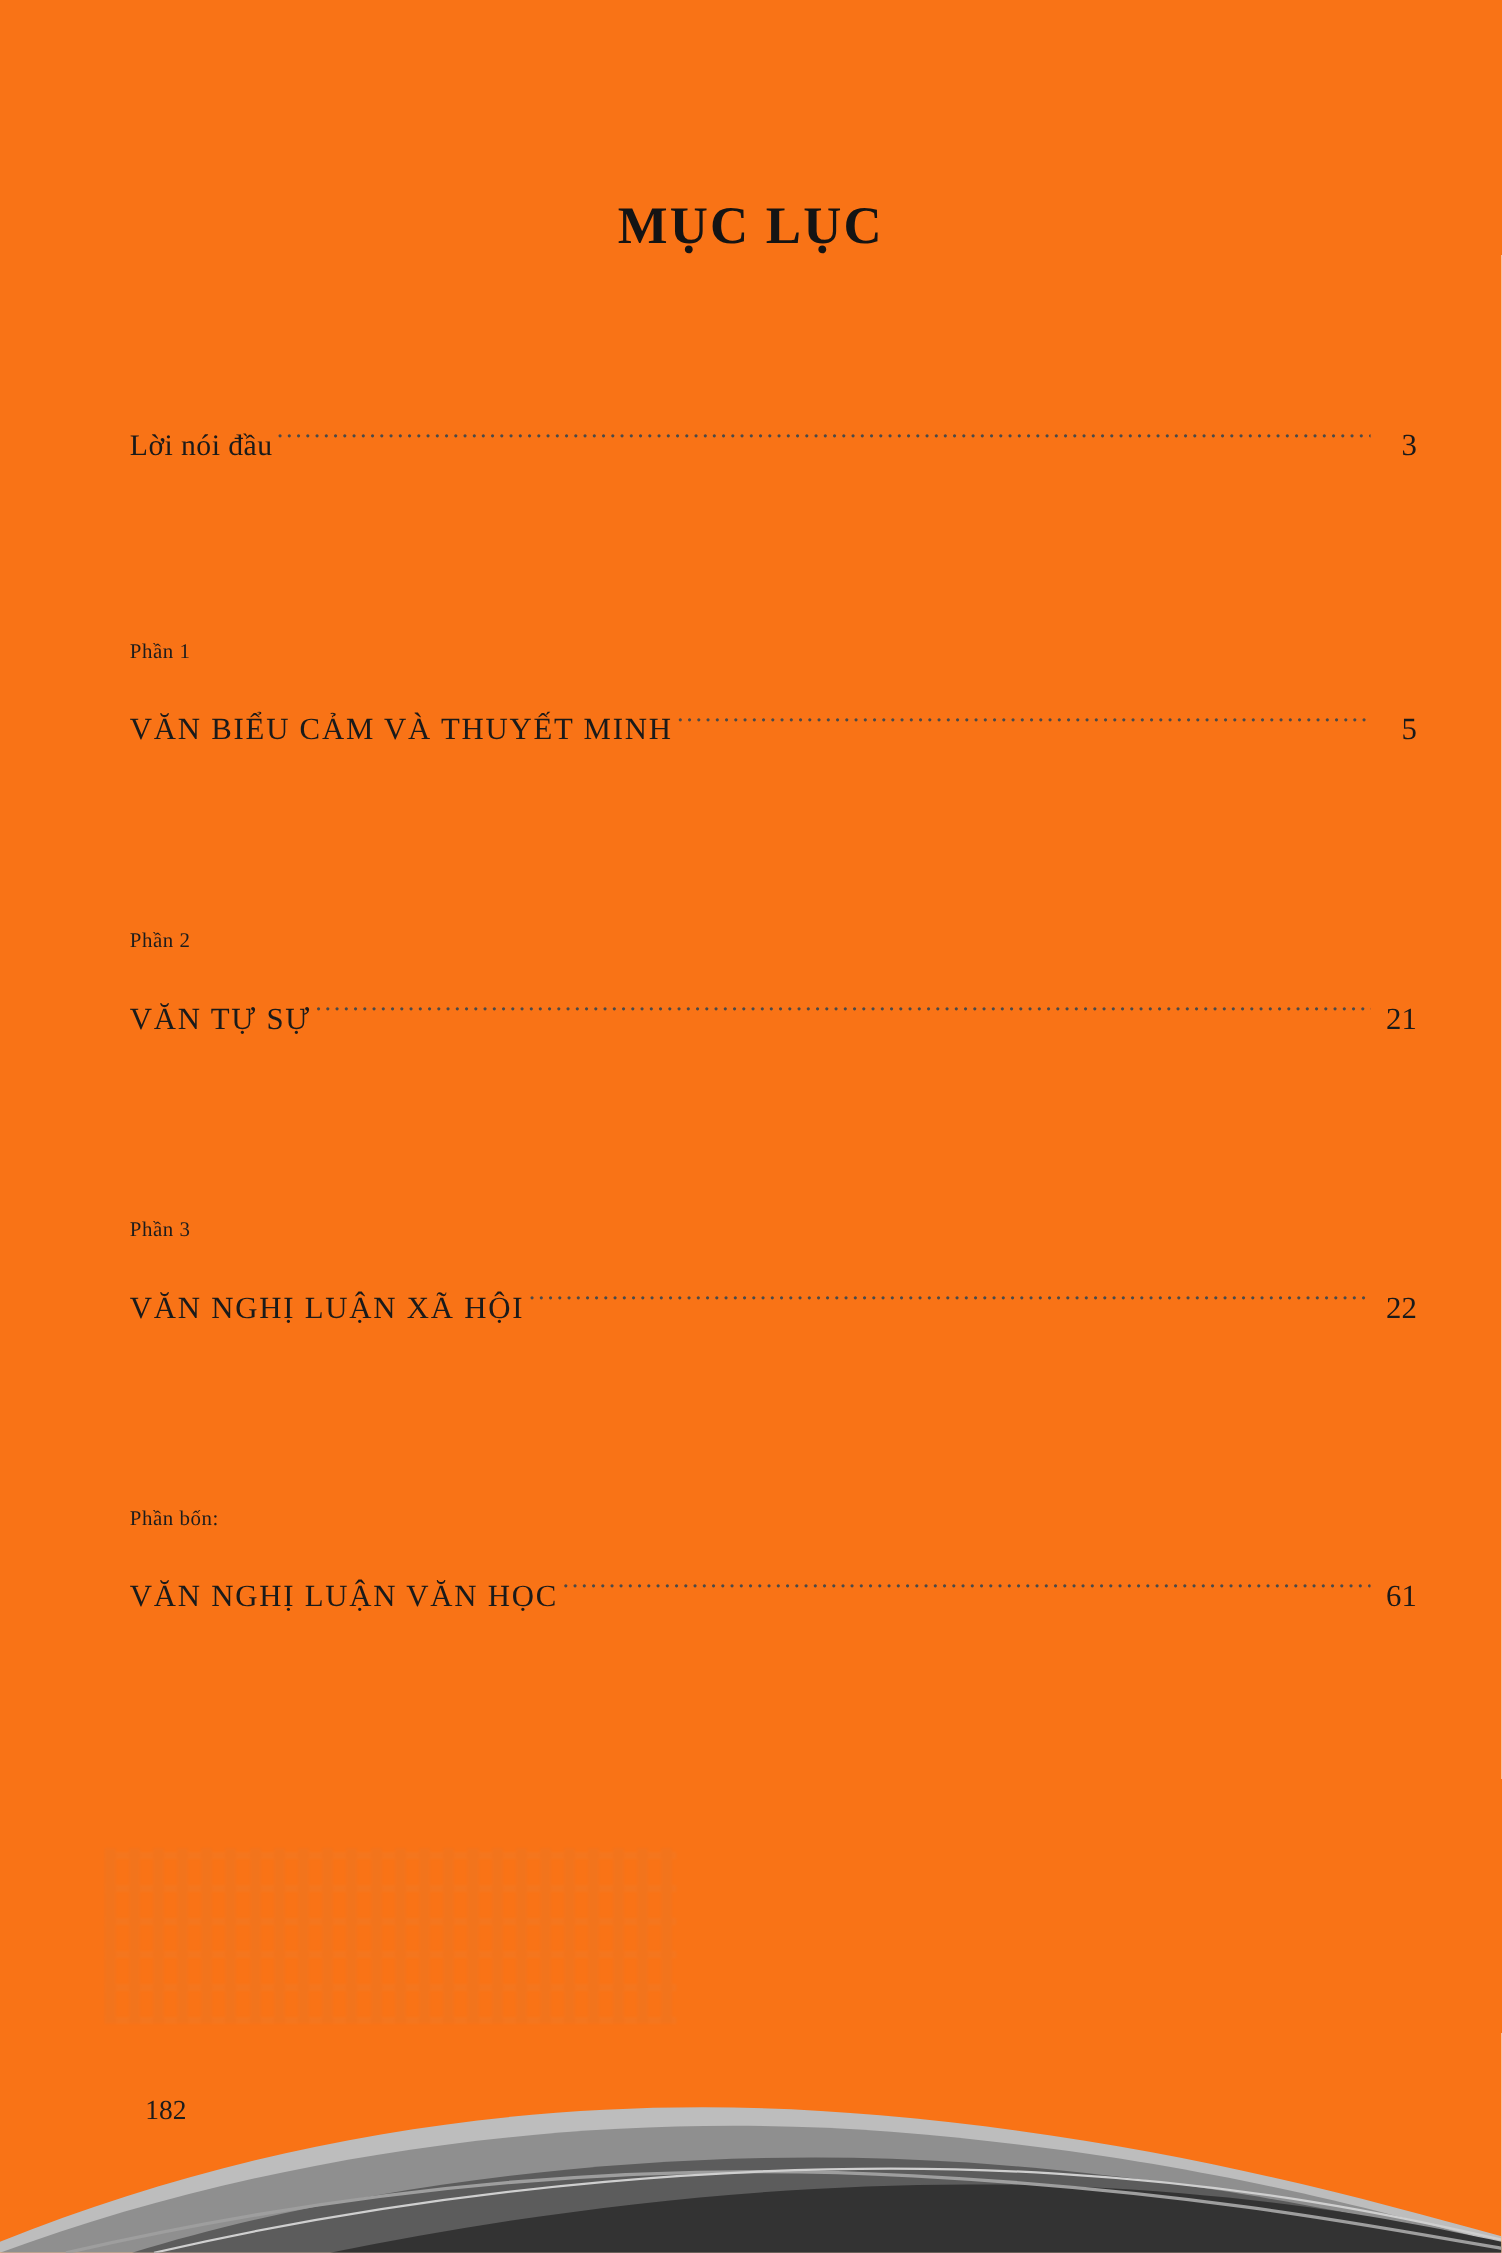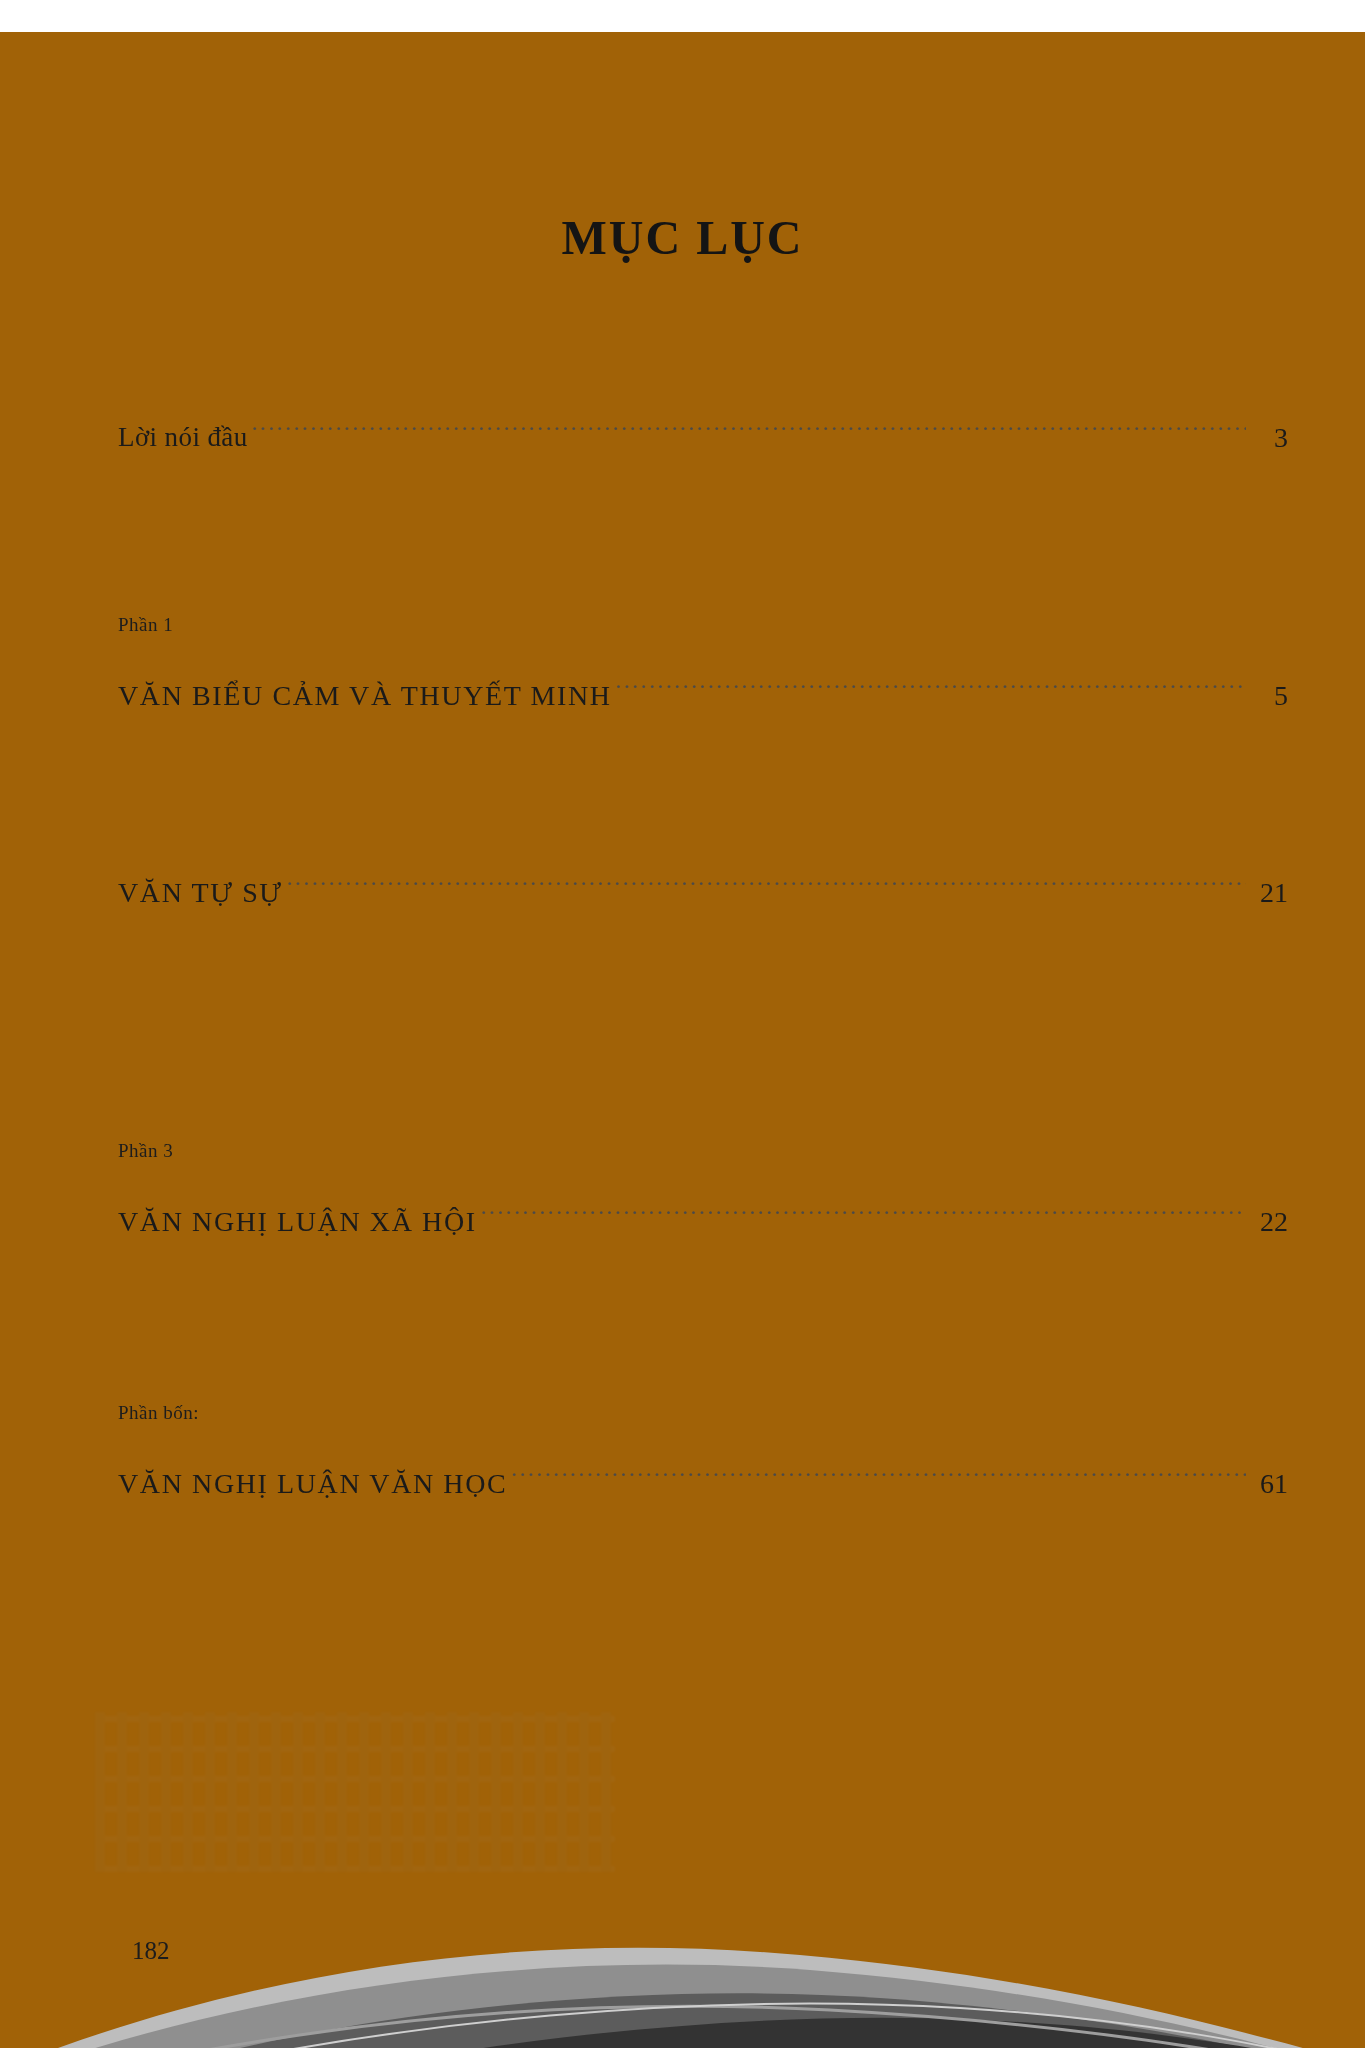--- a/index.html
+++ b/index.html
@@ -12,22 +12,21 @@
     height: 2048px;
     position: relative;
     overflow: hidden;
     font-family: "Liberation Serif", serif;
     color: #1a1a1a;
   }
 
   .page {
     position: absolute;
     inset: 0;
-    background: #a16207;
-    margin-top: 32px;
+    background: #f97316;
   }
 
   .page-inner {
     position: absolute;
     left: 0;
     top: 0;
     width: 1365px;
     height: 2048px;
   }
 
@@ -173,20 +172,21 @@
       <div class="group g1">
         <span class="part-label">Phần 1</span>
         <div class="entry-row">
           <span class="entry-text">VĂN BIỂU CẢM VÀ THUYẾT MINH</span>
           <span class="leader"></span>
           <span class="page-num">5</span>
         </div>
       </div>
 
       <div class="group g2">
+        <span class="part-label">Phần 2</span>
         <div class="entry-row">
           <span class="entry-text">VĂN TỰ SỰ</span>
           <span class="leader"></span>
           <span class="page-num">21</span>
         </div>
       </div>
 
       <div class="group g3">
         <span class="part-label">Phần 3</span>
         <div class="entry-row">

